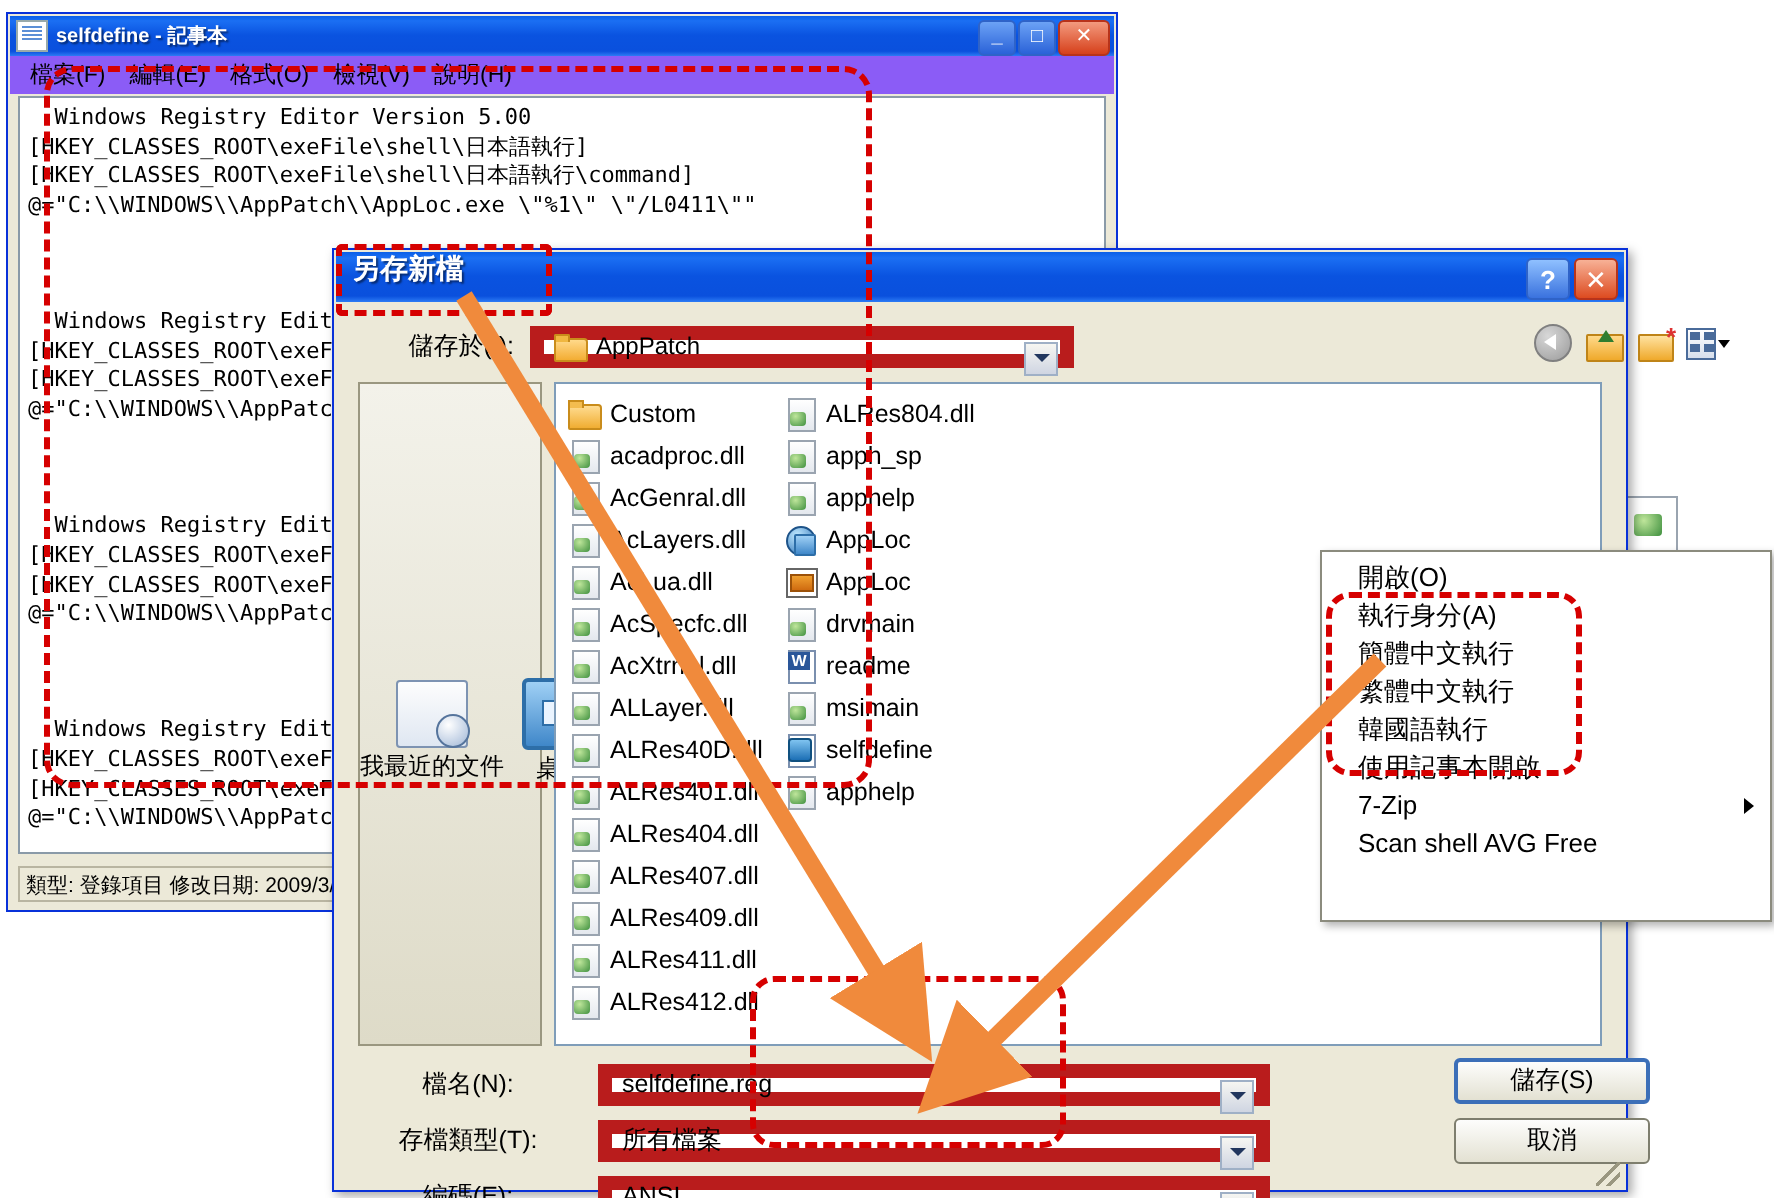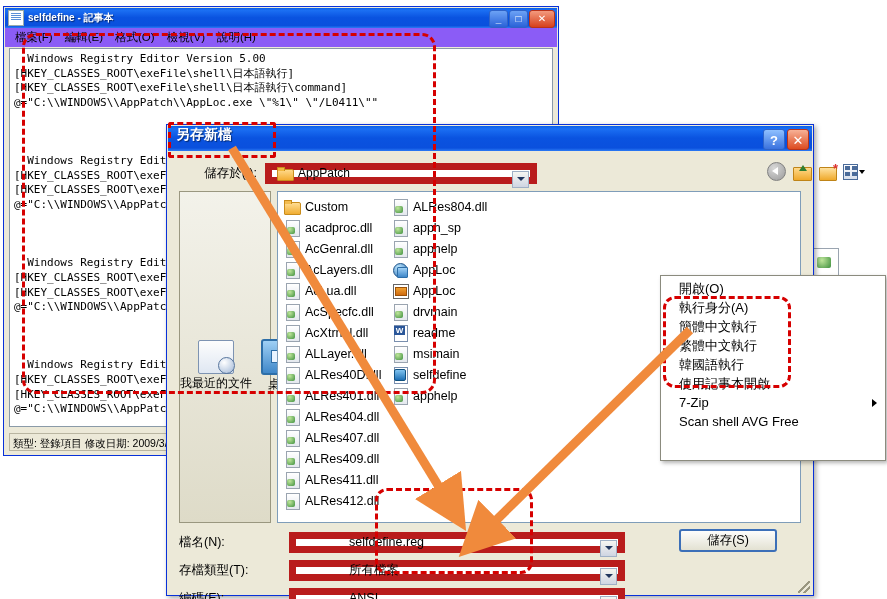--- a/index.html
+++ b/index.html
@@ -170,28 +170,28 @@
   .fico.doc:before{content:"";position:absolute;left:2px;top:0;width:12px;height:15px;
     background:#fff;border:1px solid #7a8fae;}
   .fico.doc:after{content:"W";position:absolute;left:2px;top:1px;width:11px;height:9px;
     background:#2a5699;color:#fff;font-size:8px;font-weight:bold;text-align:center;line-height:9px;}
   .fico.reg:before{content:"";position:absolute;left:2px;top:0;width:12px;height:15px;
     background:#fff;border:1px solid #7a8fae;}
   .fico.reg:after{content:"";position:absolute;left:2px;top:2px;width:10px;height:10px;
     background:linear-gradient(180deg,#7fc3f0,#1c6fb5);border:1px solid #10507f;border-radius:2px;}
   
   .sa-row{position:absolute;left:12px;display:flex;align-items:center;height:22px;}
-  .sa-row .lab{width:110px;text-align:left;font-size:12.5px;white-space:nowrap;}
+  .sa-row .lab{width:110px;text-align:center;padding-right:10px;font-size:12.5px;white-space:nowrap;}
   #row-name{top:406px;}
   #row-type{top:434px;}
   #row-enc{top:462px;}
-  .field{width:336px;padding-left:48px;}
+  .field{width:336px;}
   .field .cval{font-size:12.5px;}
   #sa-save,#sa-cancel{
-    position:absolute;left:512px;width:98px;height:23px;
+    position:absolute;left:560px;width:98px;height:23px;
     background:linear-gradient(180deg,#fdfdfc,#e3e1d2);
     border:1px solid #7e7e6e;border-radius:3px;
     display:flex;align-items:center;justify-content:center;font-size:12.5px;box-sizing:border-box;
   }
   #sa-save{top:404px;border:2px solid #3c6fb8;}
   #sa-cancel{top:434px;}
   #sa-grip{position:absolute;right:3px;bottom:2px;width:12px;height:12px;
     background:
       linear-gradient(135deg,transparent 45%,#9a9780 45%,#9a9780 55%,transparent 55%),
       linear-gradient(135deg,transparent 70%,#9a9780 70%,#9a9780 80%,transparent 80%);
@@ -480,20 +480,21 @@
   </div>
   <div class="sa-row" id="row-enc">
     <span class="lab">編碼(E):</span>
     <span class="combo field">
       <span class="cval">ANSI</span>
       <span class="arrow"></span>
     </span>
   </div>
 
   <div id="sa-save">儲存(S)</div>
+  <div id="sa-cancel">取消</div>
   <div id="sa-grip"></div>
 </div>
 
 <div id="ctxmenu">
     <div class="mi bold">
       <span>開啟(O)</span>
     </div>
     <div class="mi">
       <span>執行身分(A)</span>
     </div>

